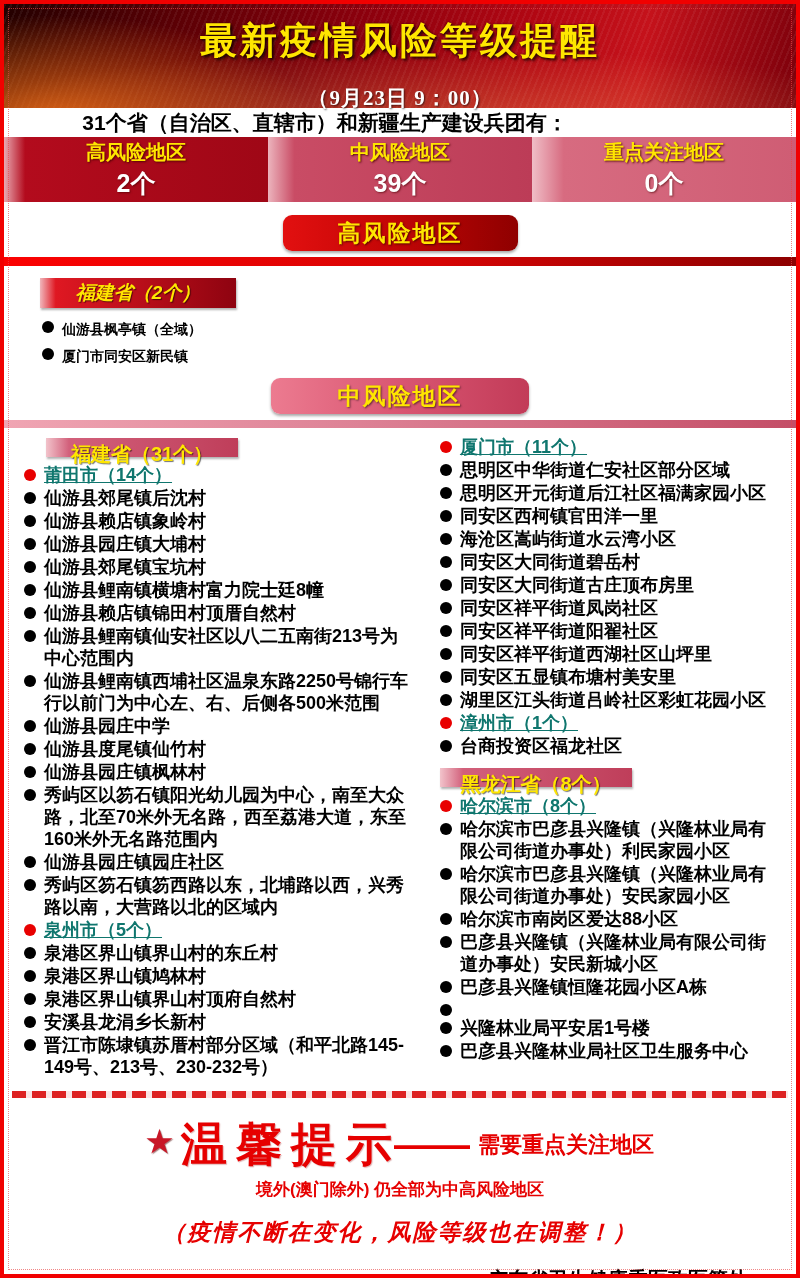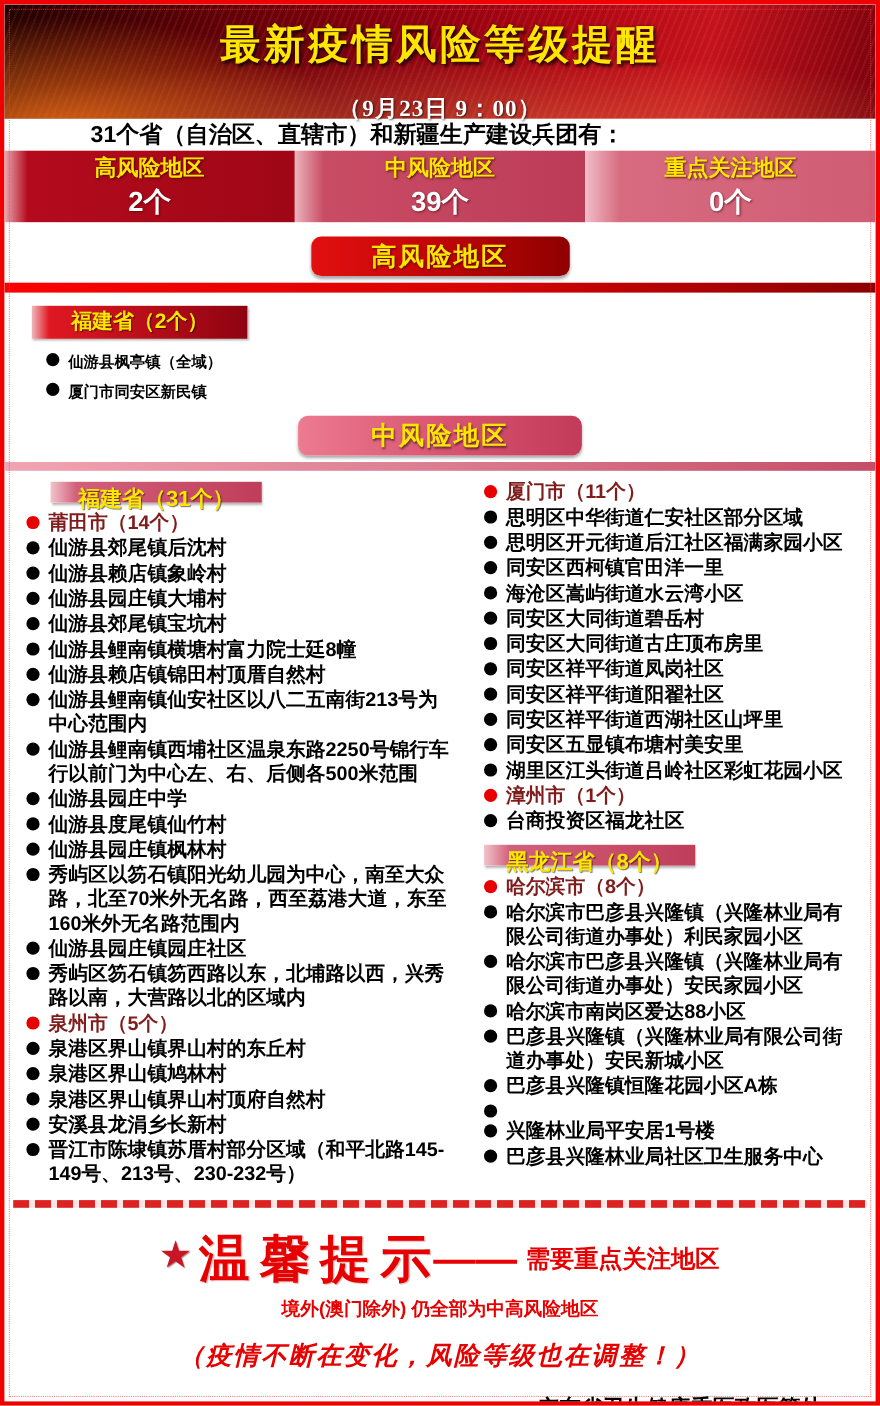--- a/index.html
+++ b/index.html
@@ -64,33 +64,34 @@
   .bar{height:9px;}
   .bar.red-bar{background:linear-gradient(90deg,#fb0202 0%,#d60404 55%,#8d0000 100%);}
   .bar.rose-bar{height:8px;background:linear-gradient(90deg,#f0a5b3 0%,#dd8195 45%,#c44e67 100%);}
   .badge{
     height:30px;line-height:30px;text-align:center;
     font-size:19px;color:#ffe600;
     text-shadow:1px 1px 1px rgba(0,0,0,.55);
     box-shadow:1px 2px 2px rgba(0,0,0,.3);
   }
   .badge.red-badge{
-    width:196px;margin:12px 0 8px 25px;
+    width:196px;margin:12px 0 8px 36px;
     background:linear-gradient(90deg,#f0b6bb 0%,#df1822 8%,#8e0310 100%);
+    font-style:italic;
   }
   .badge.rose-badge{
     width:192px;height:19px;line-height:33px;font-size:20px;
     background:linear-gradient(90deg,#f2c3cb 0%,#d2607b 12%,#bf3e5a 100%);
   }
   
   .list{list-style:none;margin:0;padding:0;}
   .item{display:flex;gap:8px;font-size:18px;line-height:22px;margin-bottom:1px;color:#000;}
   .dot{flex:0 0 12px;width:12px;height:12px;border-radius:50%;background:#000;margin-top:5px;}
   .item.city .dot{background:#e80000;}
-  .item.city .txt{color:#7f1d1d;}
+  .item.city .txt{color:#0f766e;text-decoration:underline;}
   .high-list{padding:0 0 2px 38px;}
   .high-list .item{font-size:14px;line-height:26px;}
   
   .mid-cols{display:flex;gap:24px;padding:8px 14px 0 20px;}
   .col-left{width:392px;}
   .col-left .badge{margin:2px 0 7px 22px;}
   .col-right{flex:1;}
   .col-right .badge{margin:11px 0 8px 0;}
   
   .dashes{

